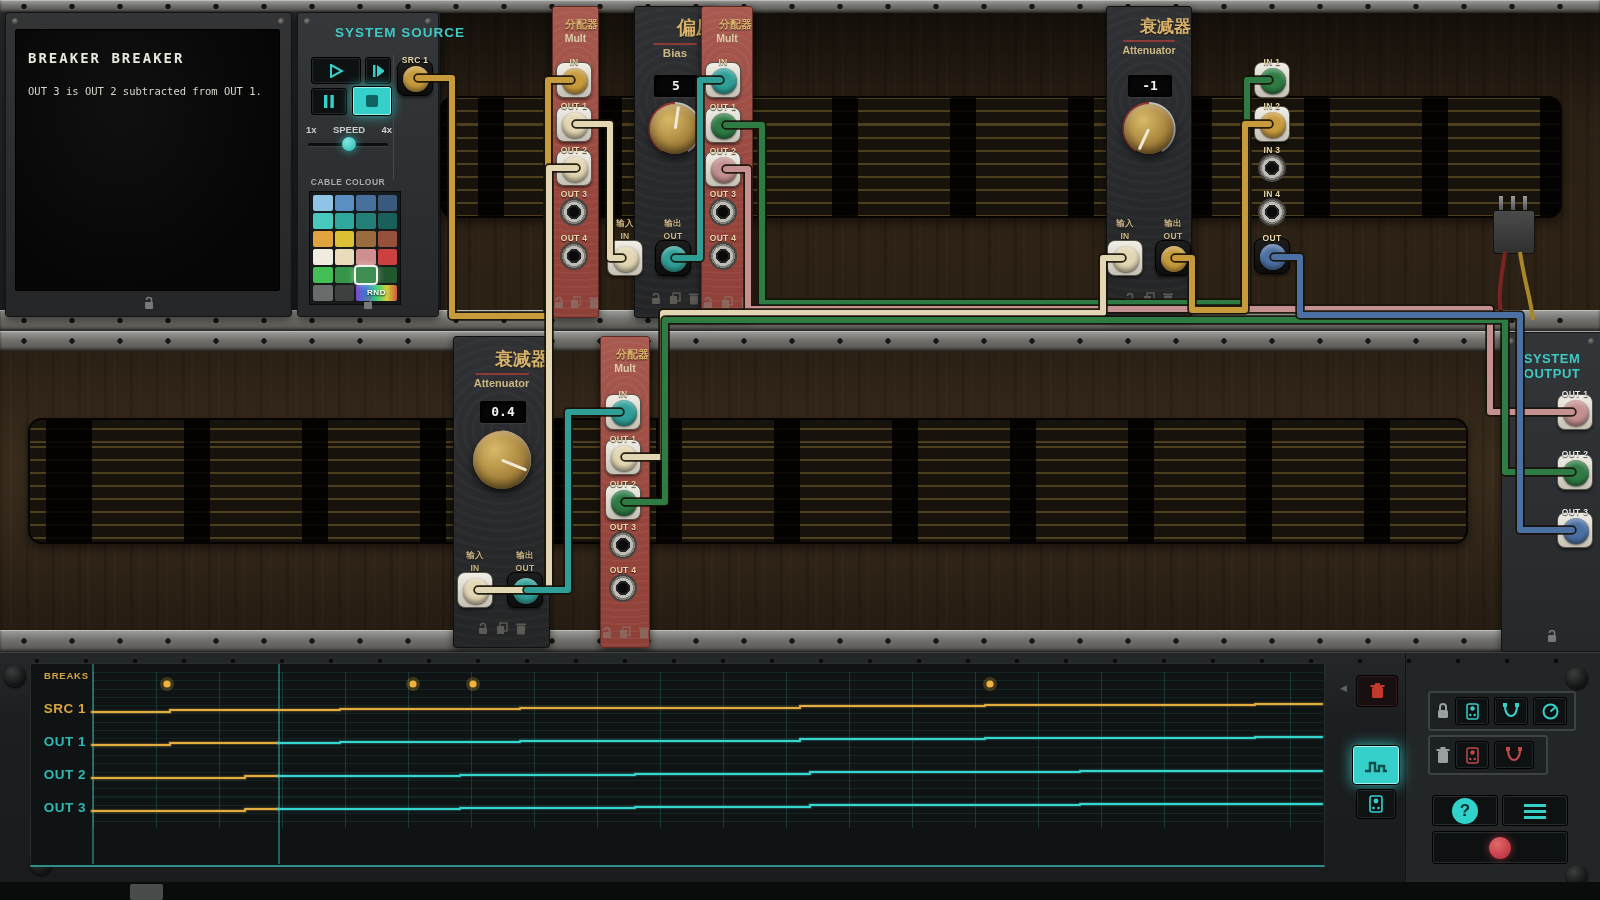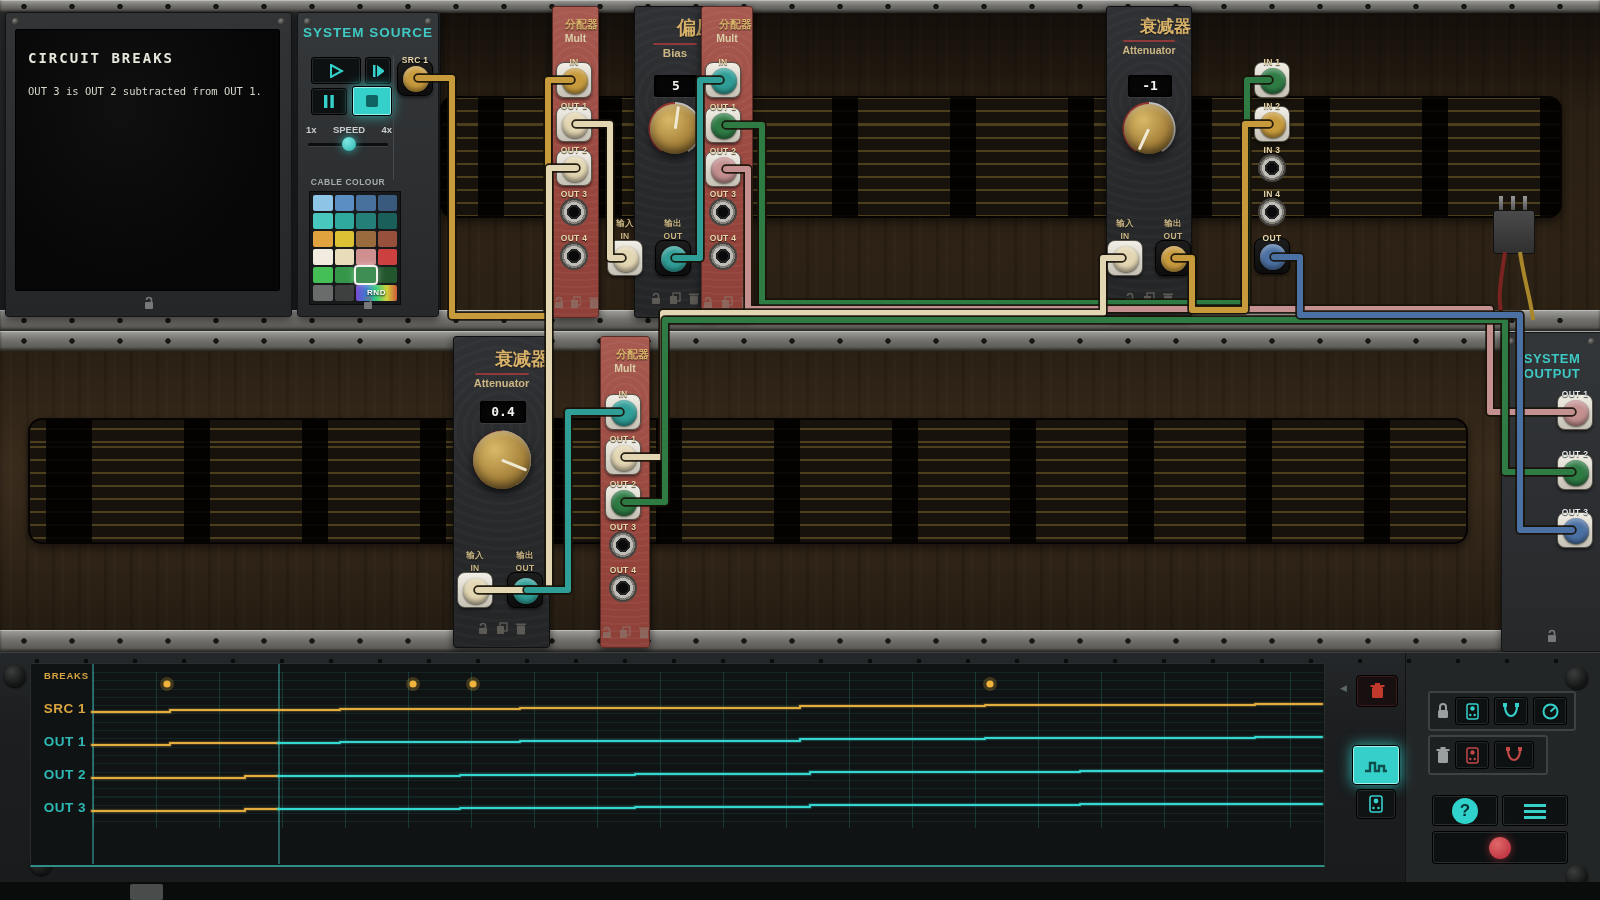--- a/index.html
+++ b/index.html
@@ -31,21 +31,21 @@
   .panel{box-shadow:0 3px 8px rgba(0,0,0,.55);}
   .screwed::before,.screwed::after{content:"";position:absolute;top:5px;width:7px;height:7px;border-radius:50%;
     background:radial-gradient(circle at 35% 35%,#84837f,#3a3a37 60%,#1c1c1a);}
   .screwed::before{left:6px;} .screwed::after{right:6px;}
   #cb-panel{left:5px;top:12px;width:285px;height:303px;background:linear-gradient(180deg,#323436,#242628);border:1px solid #141516;border-radius:3px;}
   #cb-screen{position:absolute;left:9px;top:16px;width:265px;height:262px;background:radial-gradient(ellipse at 40% 30%,#101010,#060606 70%);border:1px solid #000;border-radius:2px;
     color:#d6d8cc;font-family:"DejaVu Sans Mono",monospace;padding:14px 12px;box-sizing:border-box;}
   #cb-screen h3{margin:6px 0 18px 0;font-size:14px;letter-spacing:2px;font-weight:bold;color:#e6e8dc;}
   #cb-screen p{margin:0 0 13px 0;font-size:10.5px;line-height:1.45;}
   #ss-panel{left:297px;top:12px;width:140px;height:303px;background:linear-gradient(180deg,#35383a,#26282a);border:1px solid #141516;border-radius:3px;}
-  .teal-title{color:#3fc9c4;font-weight:bold;letter-spacing:1px;font-size:13.5px;text-align:center;}
+  .teal-title{color:#3fc9c4;font-weight:bold;letter-spacing:1px;font-size:13.5px;text-align:center;padding-left:32px;}
   #ss-title{position:absolute;left:0;top:12px;width:140px;}
   .tbtn{position:absolute;background:#0e1112;border:1px solid #000;border-radius:3px;display:flex;align-items:center;justify-content:center;box-shadow:inset 0 0 0 1px #22282a;}
   .tbtn.active{background:#35d0ca;box-shadow:0 0 12px rgba(53,208,202,.8),inset 0 0 0 1px #9ff0ec;}
   #speed-row{position:absolute;left:8px;top:111px;width:86px;color:#c9cdcd;font-size:9.5px;font-weight:bold;display:flex;justify-content:space-between;}
   #speed-track{position:absolute;left:10px;top:130px;width:80px;height:3px;background:#0c0e0e;border-radius:2px;box-shadow:0 1px 0 rgba(255,255,255,.08);}
   #speed-thumb{position:absolute;left:34px;top:-6px;width:14px;height:14px;border-radius:50%;background:radial-gradient(circle at 35% 30%,#7fe8e4,#2bb4ae);box-shadow:0 0 8px rgba(53,208,202,.8);}
   #vdivider{position:absolute;left:95px;top:42px;width:1px;height:125px;background:#46494b;}
   #cc-label{position:absolute;left:0;top:164px;width:100px;text-align:center;color:#a6abab;font-size:8.5px;font-weight:bold;letter-spacing:.5px;}
   #palette{position:absolute;left:11px;top:178px;width:84px;padding:3px;background:#17191a;border:1px solid #0a0b0b;display:grid;grid-template-columns:repeat(4,1fr);gap:2px;}
   .swatch{height:16px;border-radius:2px;position:relative;}
@@ -124,21 +124,21 @@
   <div class="abs pin" style="left:1523px;"></div>
   <div class="abs" id="power-conn"></div>
 
   <div class="abs rail" style="top:0;height:13px;"></div>
   <div class="abs rail" style="top:310px;height:21px;"></div>
   <div class="abs rail" style="top:331px;height:20px;"></div>
   <div class="abs rail" style="top:630px;height:22px;"></div>
 
   <div class="abs panel screwed" id="cb-panel">
     <div id="cb-screen">
-      <h3>CIRCUIT BREAKS</h3>
+      <h3>BREAKER BREAKER</h3>
       <p>OUT 3 is OUT 2 subtracted from OUT 1.</p>
     </div>
     <div class="panel-lock" style="position:absolute;left:50%;bottom:2px;transform:translateX(-50%);"><svg width="12" height="14">
           <path d="M8.5 6 v-2 a2.5 2.5 0 0 0 -5 0" fill="none" stroke="#76787a" stroke-width="1.6"></path>
           <rect x="2" y="6" width="8" height="7" rx="1" fill="#76787a"></rect>
         </svg></div>
   </div>
 
   <div class="abs panel screwed" id="ss-panel">
     <div id="ss-title" class="teal-title">SYSTEM SOURCE</div>

